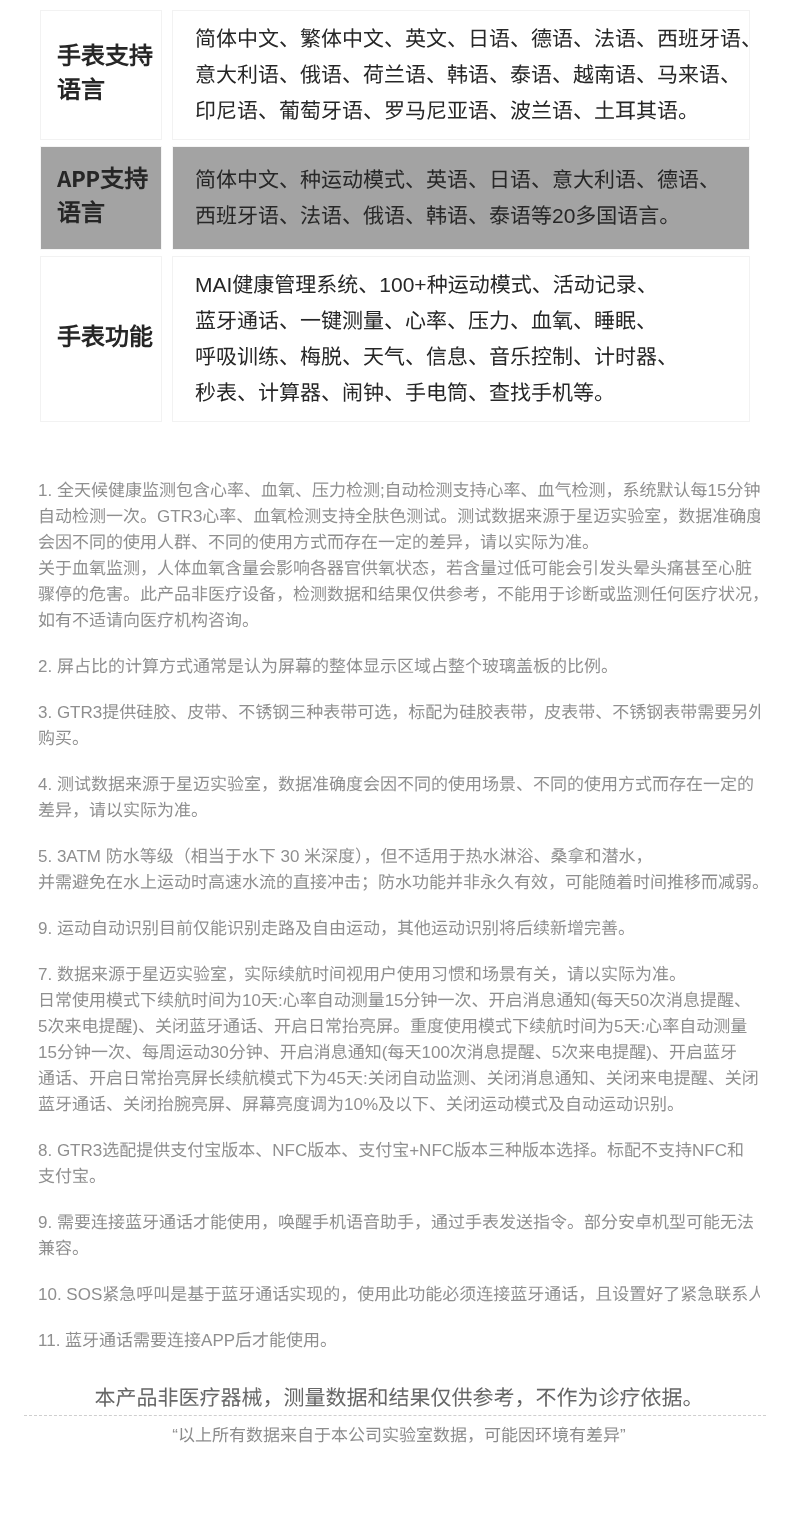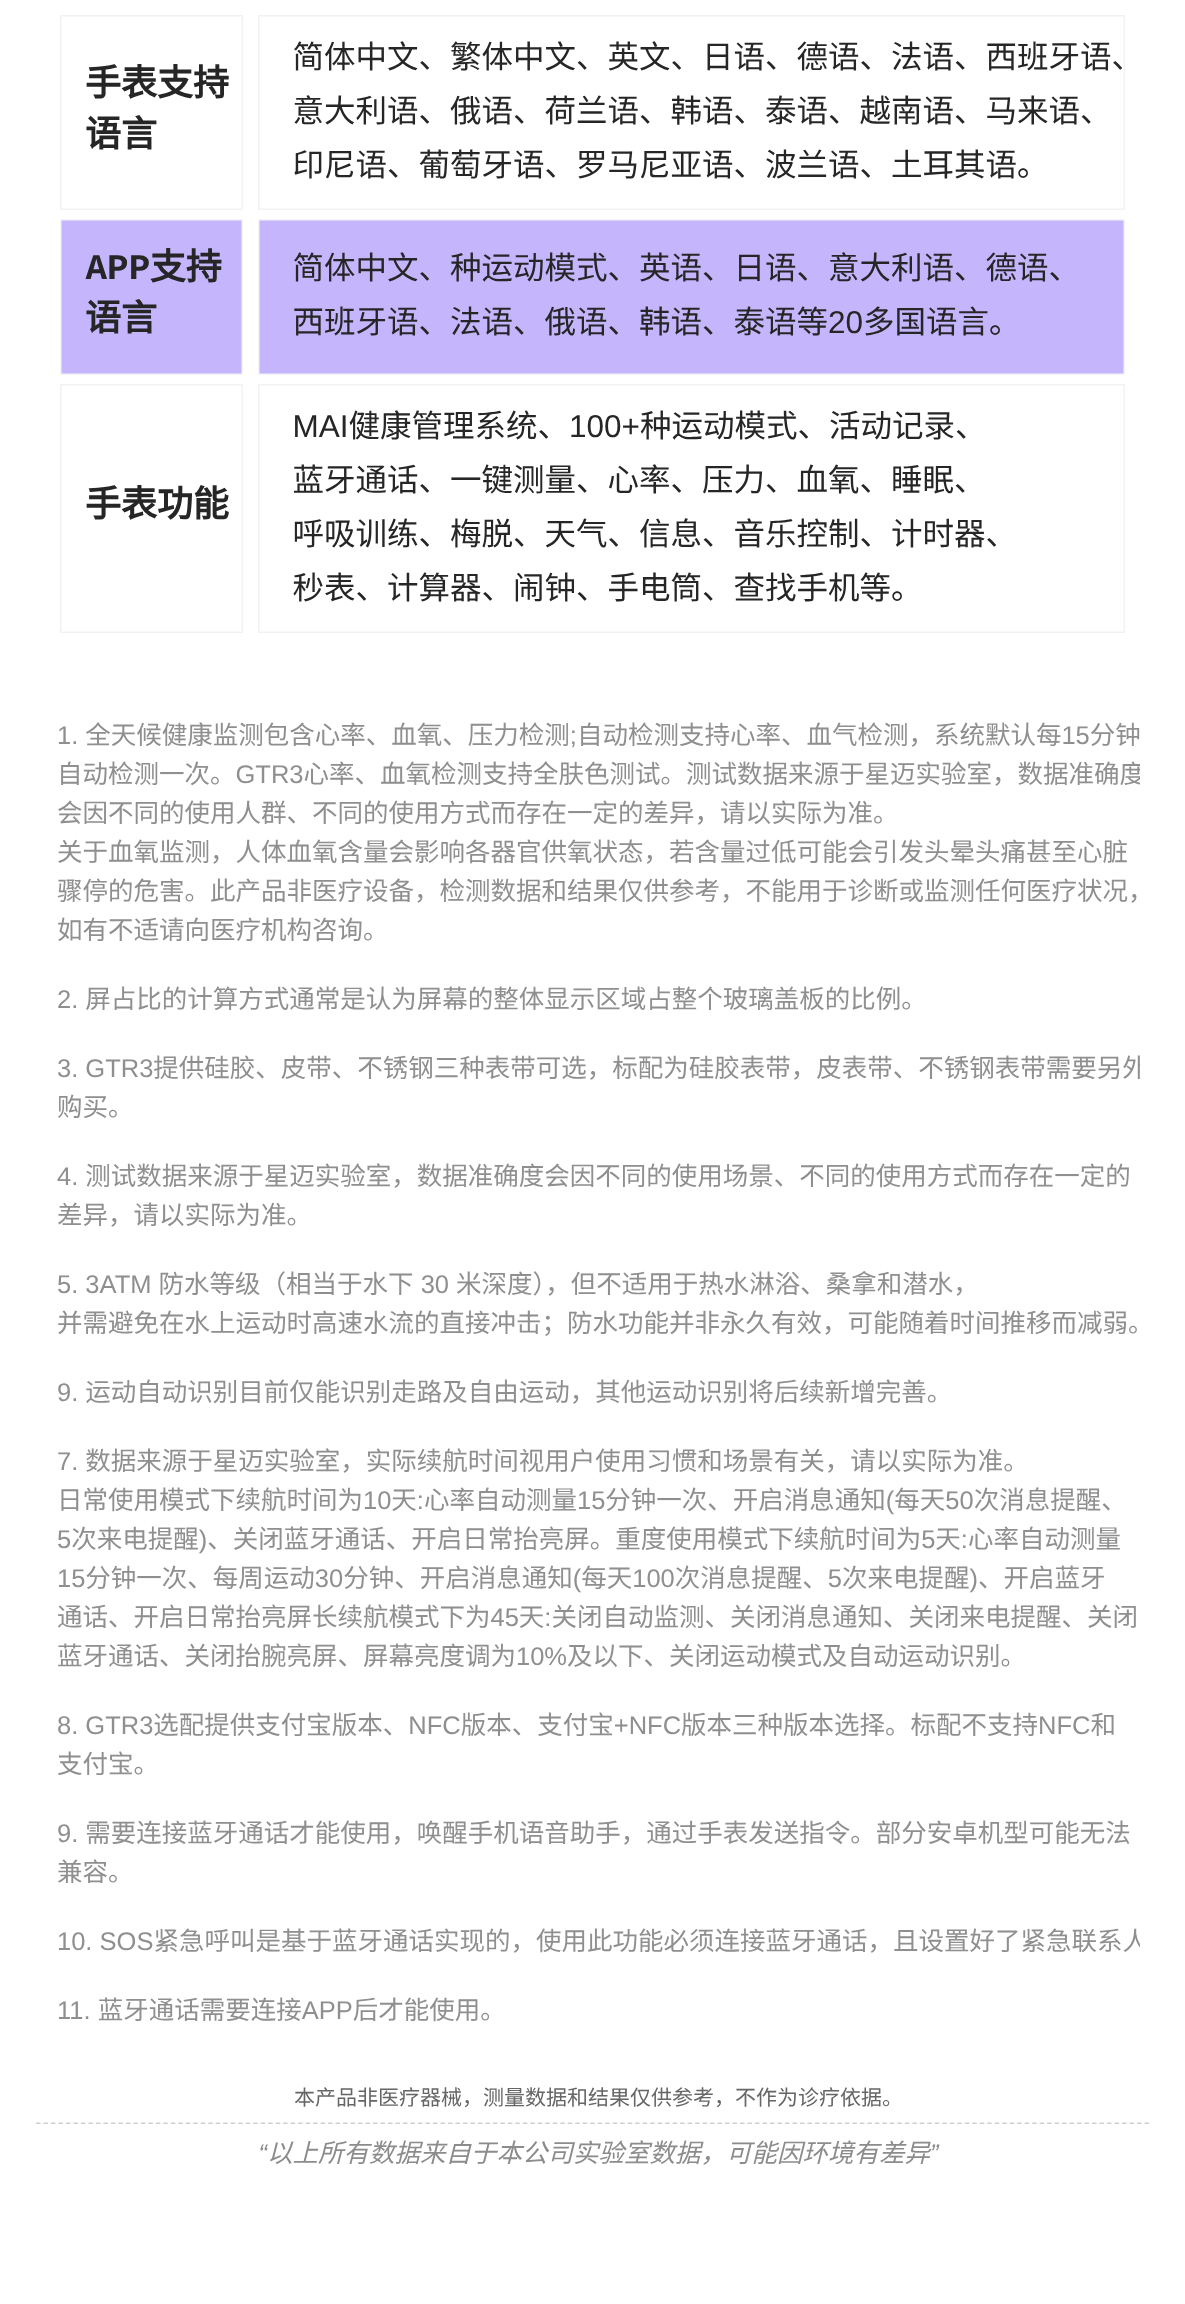--- a/index.html
+++ b/index.html
@@ -8,21 +8,21 @@
     width:790px; min-height:1536px; margin:0 auto;
     font-family:"Liberation Sans","DejaVu Sans",sans-serif;
     overflow:hidden;
   }
   .page { padding:10px 30px 40px 38px; width:790px; }
 
   
   .spec-table { margin-left:2px; margin-right:10px; }
   .spec-row { display:flex; gap:10px; margin-bottom:6px; }
   .spec-row.light .cell { background:#ffffff; border:1px solid #f2f2f2; }
-  .spec-row.gray  .cell { background:#c4b5fd; border:1px solid #f5f5f5; }
+  .spec-row.gray  .cell { background:#a3a3a3; border:1px solid #f5f5f5; }
   .cell { overflow:hidden; }
   .spec-label {
     width:122px; flex:0 0 122px; display:flex; align-items:center;
     padding-left:16px; font-size:24px; font-weight:700; color:#262626;
     line-height:34px; white-space:pre;font-family:Liberation Mono, monospace;
   }
   .spec-value {
     flex:1; display:flex; align-items:center;
     padding:10px 6px 10px 22px; font-size:21px; color:#262626;
     line-height:36px; white-space:pre;
@@ -34,29 +34,29 @@
   
   .footnotes { margin-top:56px; }
   .footnote {
     font-size:17px; line-height:26px; color:#8f8f8f;
     white-space:pre; overflow:hidden; margin-bottom:20px;
   }
 
   
   .page-footer { margin-top:32px; }
   .disclaimer {
-    text-align:center; font-size:14px; line-height:24px; color:#666666;
+    text-align:center; font-size:21px; line-height:24px; color:#666666;
   }
   .dashed-divider {
     border:0; border-top:1px dashed #cfcfcf;
     margin:5px -6px 0 -14px; height:0;
   }
   .lab-note {
     margin-top:7px; text-align:center;
-    font-size:17px; line-height:26px; color:#8c8c8c;font-style:italic;
+    font-size:17px; line-height:26px; color:#8c8c8c;
   }
 </style>
 </head>
 <body>
 
 <div class="page">
 
   <section class="spec-table">
     <div class="spec-row light row-1">
       <div class="cell spec-label">手表支持

